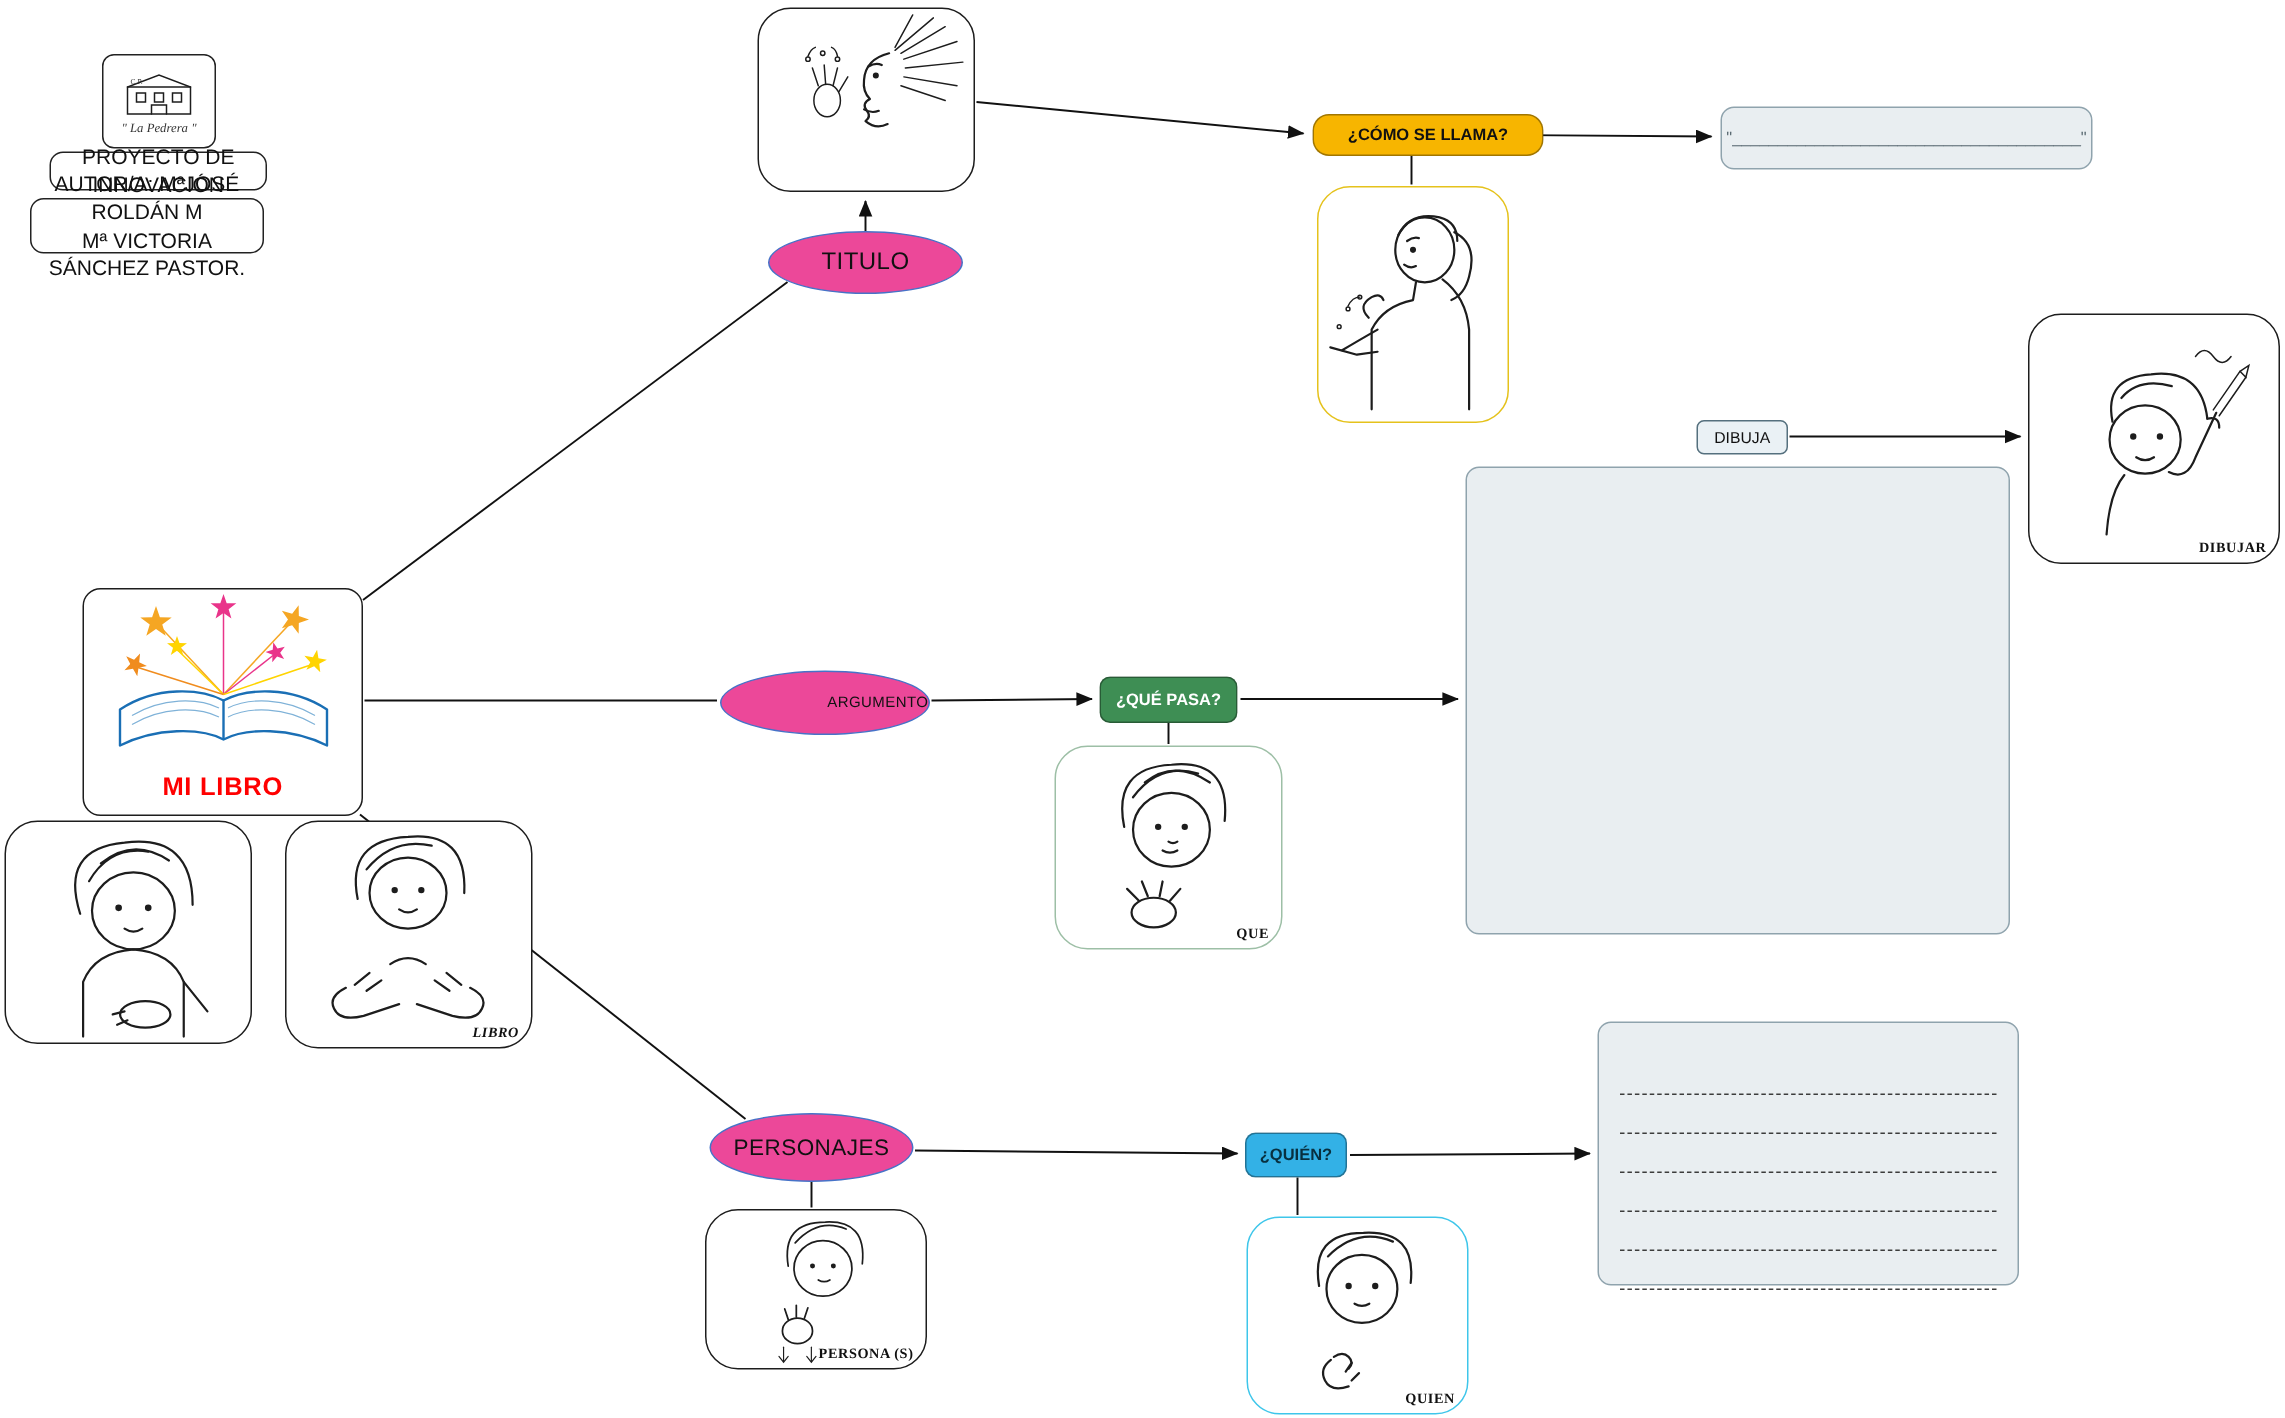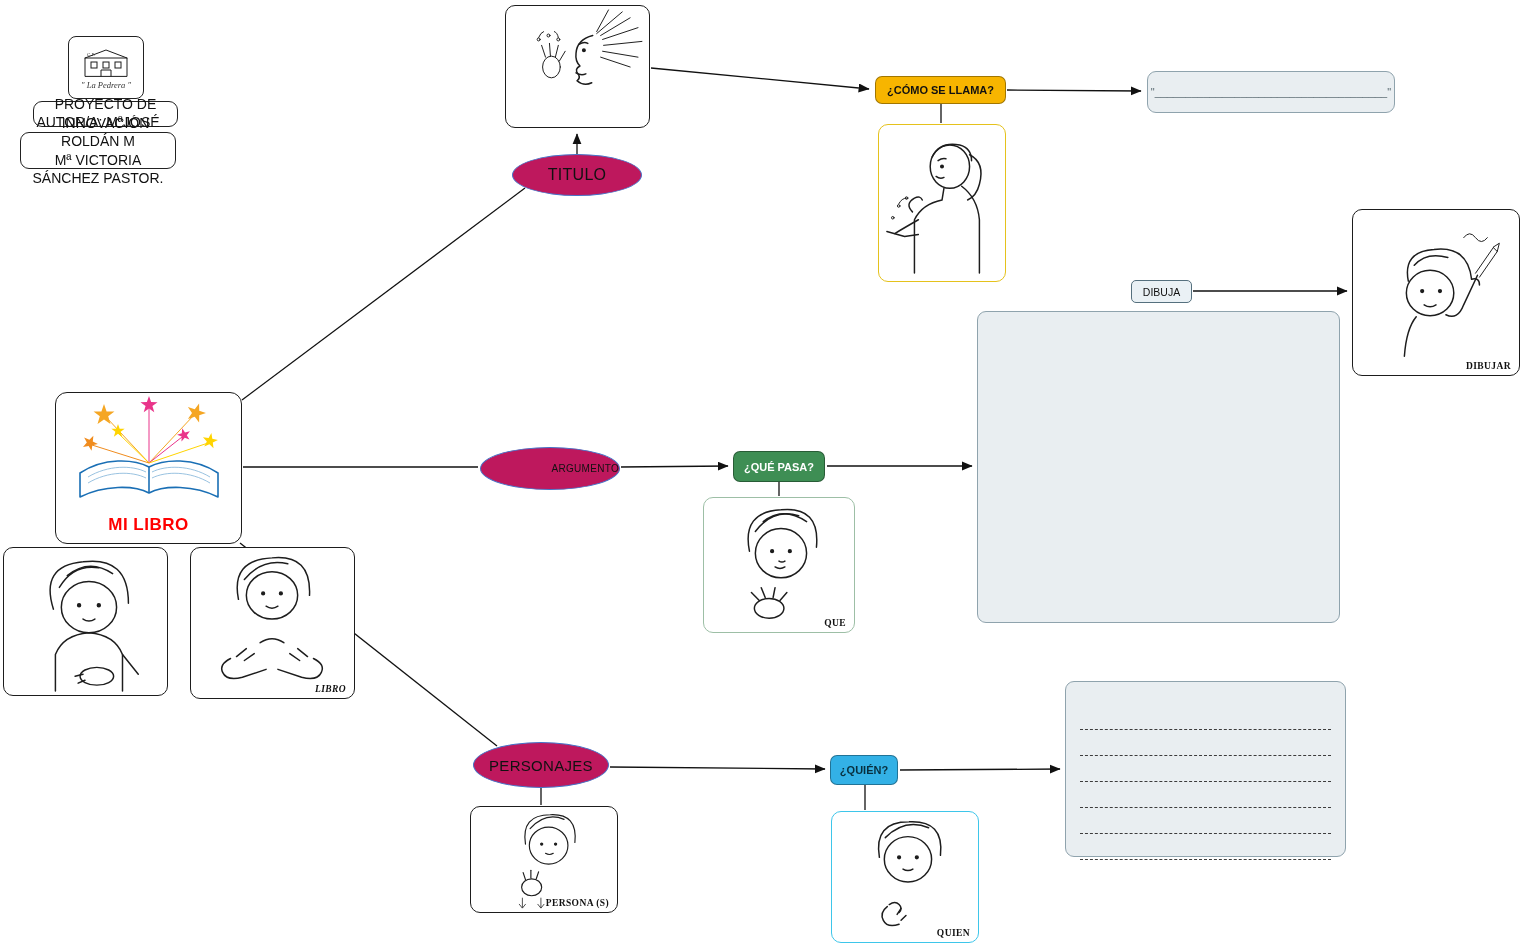--- a/index.html
+++ b/index.html
@@ -4,30 +4,30 @@
 <style>
   html,body{margin:0;padding:0;background:#fff;}
   body{position:relative;width:1523px;height:945px;font-family:"Liberation Sans",sans-serif;overflow:hidden;}
 
   
   #wires{position:absolute;left:0;top:0;width:1523px;height:945px;z-index:0;}
 
   .abs{position:absolute;z-index:1;box-sizing:border-box;}
 
   
-  .pic{background:#fff;border:1.6px solid #1d1d1d;border-radius:10px;}
+  .pic{background:#fff;border:1.6px solid #1d1d1d;border-radius:22px;}
   .pic svg{width:100%;height:100%;display:block;}
   .pic .cap{position:absolute;bottom:4px;right:8px;font-family:"Liberation Serif",serif;
             font-weight:700;font-size:9.5px;letter-spacing:.4px;color:#111;}
   .pic.yellow-border{border-color:#e5c21c;}
   .pic.cyan-border{border-color:#3ec6ea;border-width:1.4px;}
   .pic.green-border{border-color:#9dbfa6;border-width:1.2px;}
 
   
-  .ellipse{background:#be185d;border:1.4px solid #4673c8;border-radius:50%;
+  .ellipse{background:#ec4899;border:1.4px solid #4673c8;border-radius:50%;
            display:flex;align-items:center;justify-content:center;
            font-size:16px;color:#111;letter-spacing:.3px;}
 
   
   .qbox{border-radius:7px;display:flex;align-items:center;justify-content:center;
         font-weight:700;font-size:11px;border:1px solid rgba(0,0,0,.35);}
   .q-yellow{background:#f7b500;color:#111;}
   .q-green{background:#3e8e54;color:#fff;}
   .q-blue{background:#33b1e6;color:#08303f;}
 
@@ -137,21 +137,21 @@
       <path d="M33,32 q2,-5 5,-6"></path>
         <path d="M53,32 q-1,-5 -4,-6"></path>
     </g>
   </svg>
 </div>
 
 <div class="abs ellipse" style="left:512px;top:154px;width:130px;height:42px;">
   <span>TITULO</span>
 </div>
 
-<div class="abs qbox q-yellow" style="left:875px;top:76px;width:131px;height:28px;">
+<div class="abs qbox q-yellow" style="left:875px;top:76px;width:154px;height:28px;border-radius:11px;">
   <span>¿CÓMO SE LLAMA?</span>
 </div>
 
 <div class="abs pic yellow-border" style="left:878px;top:124px;width:128px;height:158px;">
   <svg viewBox="0 0 128 158">
     <g class="lineart">
       <ellipse cx="72" cy="42" rx="20" ry="22"></ellipse>
       <path d="M54,32 q8,-16 28,-12 q12,3 12,16"></path>
       <path d="M92,30 q16,8 10,30 q-3,12 -12,16"></path>
       <circle cx="64" cy="42" r="1.3" fill="#1d1d1d"></circle>

